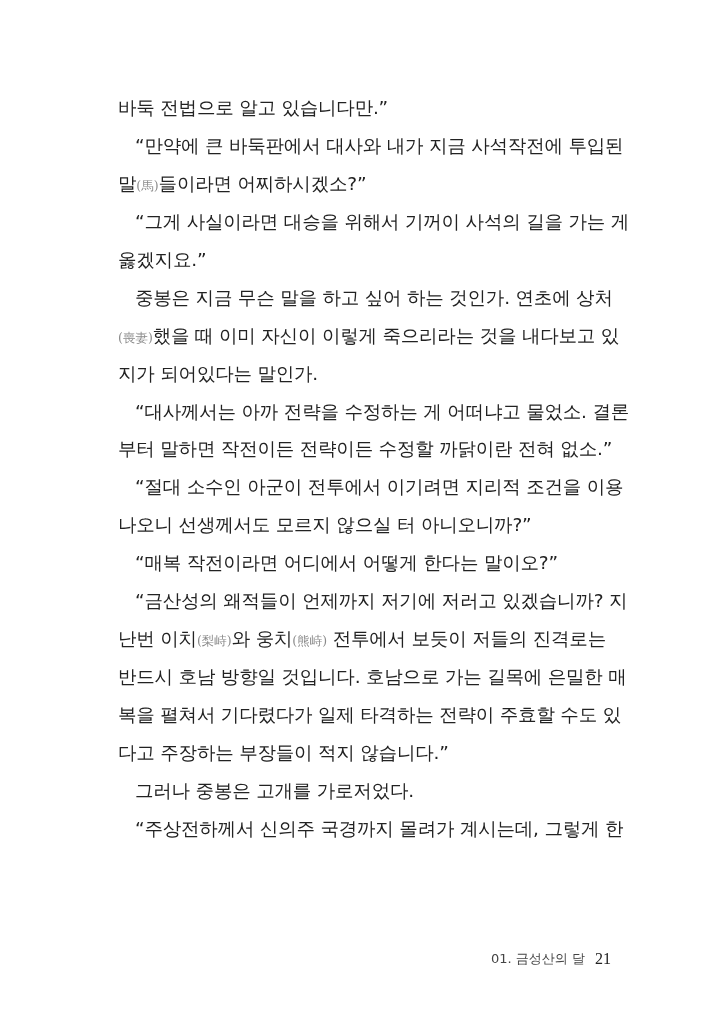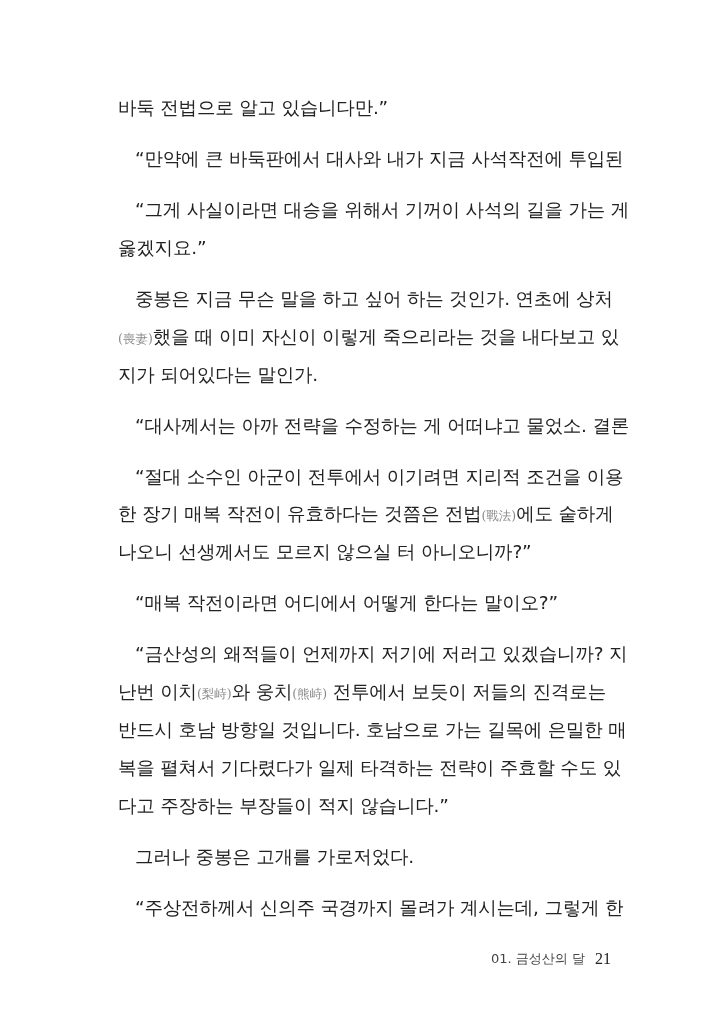--- a/index.html
+++ b/index.html
@@ -9,45 +9,46 @@
     }
     .text-block {
       position: absolute; left: 118px; top: 89px; width: 485px;
       font-family: "DejaVu Sans", sans-serif;
       font-size: 18.5px; color: #222222;
     }
     .line {
       height: 37.95px; line-height: 37.95px; white-space: nowrap;
       text-align: justify; text-align-last: justify; letter-spacing: -0.2px;
     }
-    .line.indent { padding-left: 17px; margin-top: 13px; }
+    .line.indent { padding-left: 17px; }
     .line.last { text-align-last: left; }
     .hanja { font-family: "DejaVu Serif", serif; font-size: 12.5px; color: #8a8a8a; letter-spacing: 0; }
     .footer {
       position: absolute; right: 90px; top: 950px; display: flex; align-items: flex-end; gap: 10px;
       color: #333;
     }
     .chapter { font-family: "DejaVu Sans", sans-serif; font-size: 13px; color: #444; }
     .page-num { font-family: "Liberation Serif", serif; font-size: 16px; color: #222; }
   </style>
 </head>
 <body>
 
 <div class="page">
   <div class="text-block" id="text-block">
       <div class="line last"><span class="txt">바둑 전법으로 알고 있습니다만.”</span></div>
       <div class="line indent"><span class="txt">“만약에 큰 바둑판에서 대사와 내가 지금 사석작전에 투입된</span></div>
+      <div class="line last"><span class="txt">말</span><span class="hanja">(馬)</span><span class="txt">들이라면 어찌하시겠소?”</span></div>
       <div class="line indent"><span class="txt">“그게 사실이라면 대승을 위해서 기꺼이 사석의 길을 가는 게</span></div>
       <div class="line last"><span class="txt">옳겠지요.”</span></div>
       <div class="line indent"><span class="txt">중봉은 지금 무슨 말을 하고 싶어 하는 것인가. 연초에 상처</span></div>
       <div class="line"><span class="txt"></span><span class="hanja">(喪妻)</span><span class="txt">했을 때 이미 자신이 이렇게 죽으리라는 것을 내다보고 있</span></div>
       <div class="line last"><span class="txt">지가 되어있다는 말인가.</span></div>
       <div class="line indent"><span class="txt">“대사께서는 아까 전략을 수정하는 게 어떠냐고 물었소. 결론</span></div>
+      <div class="line last"><span class="txt">부터 말하면 작전이든 전략이든 수정할 까닭이란 전혀 없소.”</span></div>
       <div class="line indent"><span class="txt">“절대 소수인 아군이 전투에서 이기려면 지리적 조건을 이용</span></div>
-      <div class="line"><span class="txt">한 장기 매복 작전이 유효하다는 것쯤은 전법</span><span class="hanja">(戰法)</span><span class="txt">에도 숱하게</span></div>
       <div class="line last"><span class="txt">나오니 선생께서도 모르지 않으실 터 아니오니까?”</span></div>
       <div class="line indent last"><span class="txt">“매복 작전이라면 어디에서 어떻게 한다는 말이오?”</span></div>
       <div class="line indent"><span class="txt">“금산성의 왜적들이 언제까지 저기에 저러고 있겠습니까? 지</span></div>
       <div class="line"><span class="txt">난번 이치</span><span class="hanja">(梨峙)</span><span class="txt">와 웅치</span><span class="hanja">(熊峙)</span><span class="txt"> 전투에서 보듯이 저들의 진격로는</span></div>
       <div class="line"><span class="txt">반드시 호남 방향일 것입니다. 호남으로 가는 길목에 은밀한 매</span></div>
       <div class="line"><span class="txt">복을 펼쳐서 기다렸다가 일제 타격하는 전략이 주효할 수도 있</span></div>
       <div class="line last"><span class="txt">다고 주장하는 부장들이 적지 않습니다.”</span></div>
       <div class="line indent last"><span class="txt">그러나 중봉은 고개를 가로저었다.</span></div>
       <div class="line indent"><span class="txt">“주상전하께서 신의주 국경까지 몰려가 계시는데, 그렇게 한</span></div>
     </div>

